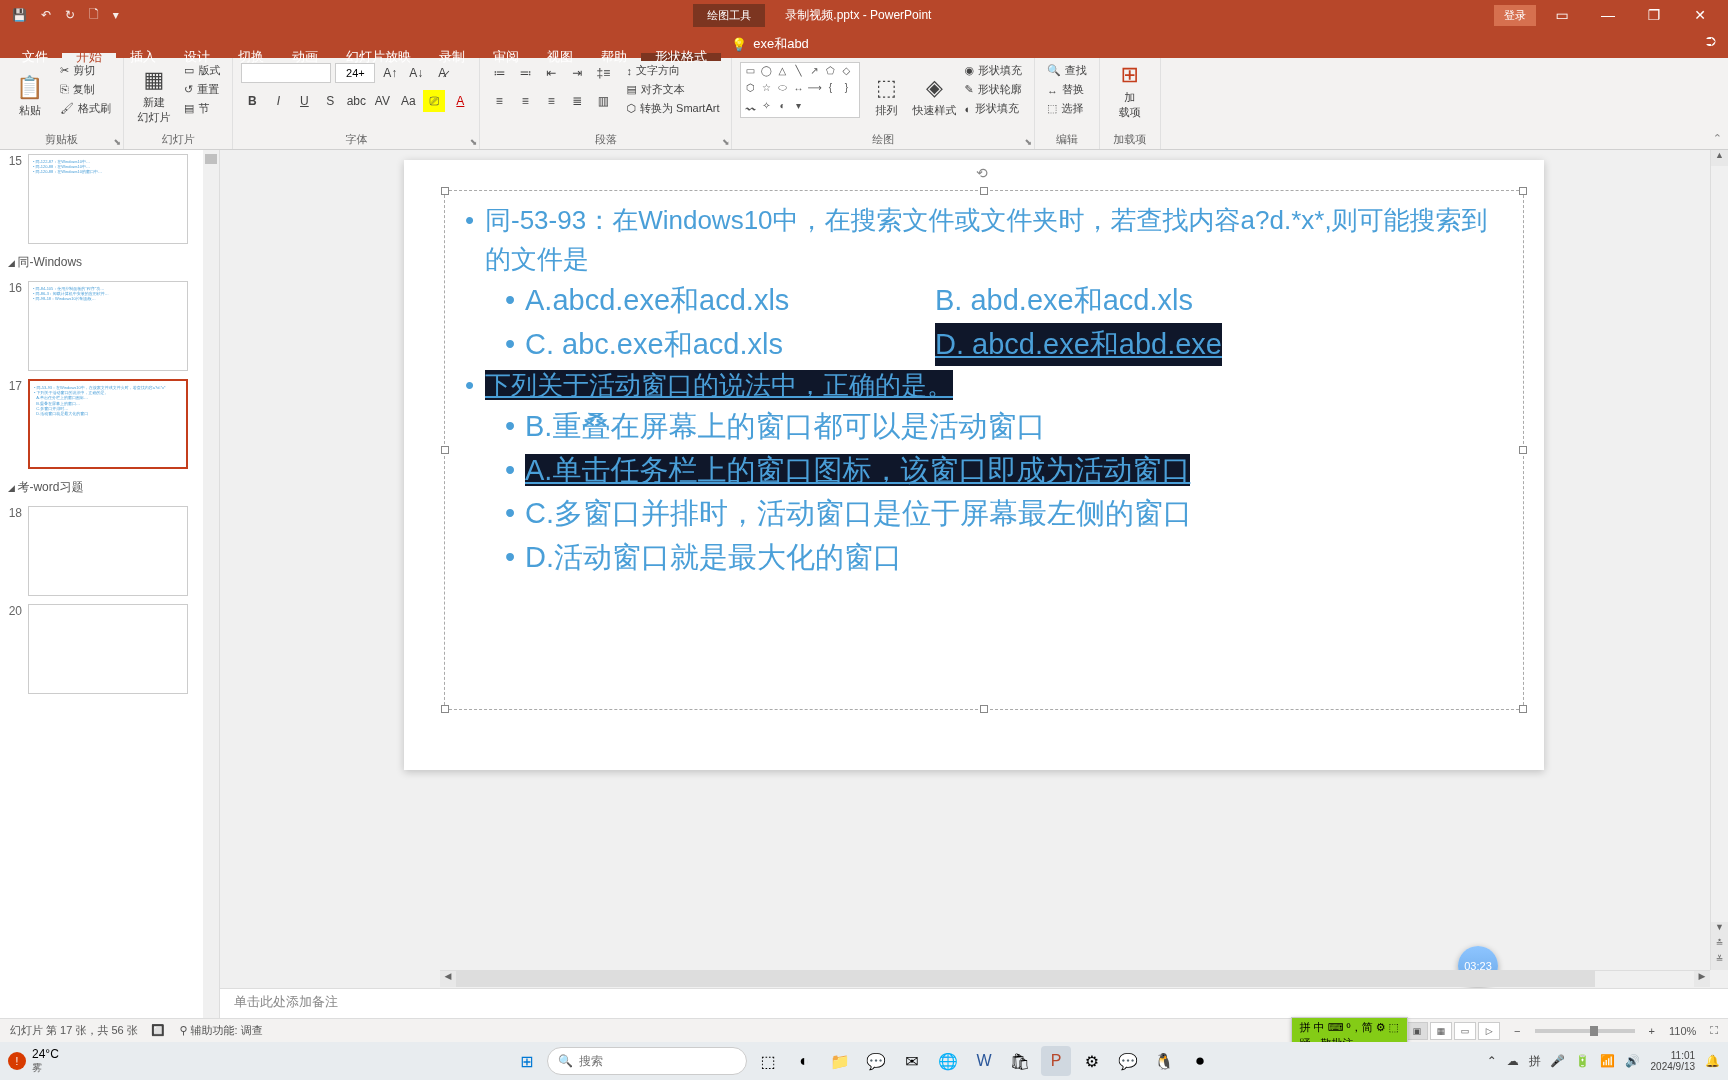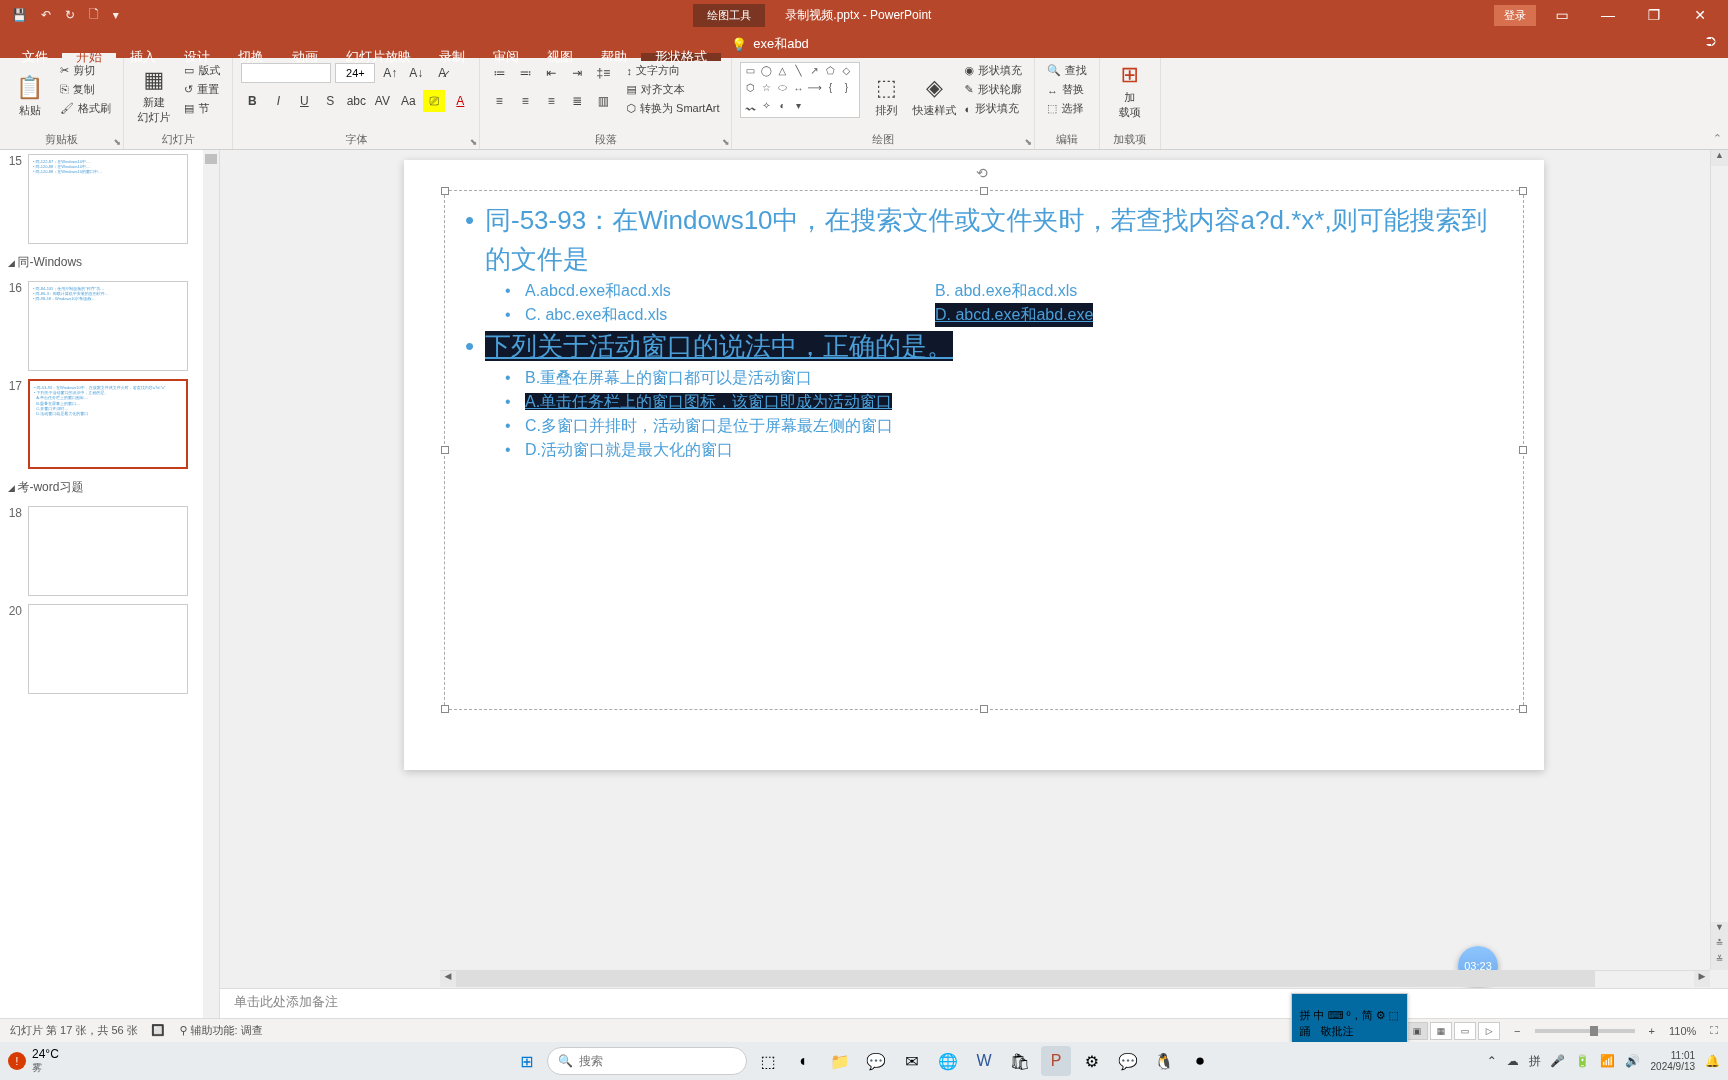--- a/index.html
+++ b/index.html
@@ -59,21 +59,21 @@
 .text-box .handle { position: absolute; width: 8px; height: 8px; background: #fff; border: 1px solid #888; }
 .handle.tl { left: -4px; top: -4px; } .handle.tr { right: -4px; top: -4px; }
 .handle.bl { left: -4px; bottom: -4px; } .handle.br { right: -4px; bottom: -4px; }
 .handle.tm { left: 50%; top: -4px; margin-left: -4px; } .handle.bm { left: 50%; bottom: -4px; margin-left: -4px; }
 .handle.ml { left: -4px; top: 50%; margin-top: -4px; } .handle.mr { right: -4px; top: 50%; margin-top: -4px; }
 .rotate-handle { position: absolute; left: 50%; top: -26px; margin-left: -8px; font-size: 14px; color: #888; }
 
 .slide-content { color: #4a9fd8; font-size: 26px; line-height: 1.5; }
 .bullet-l1 { padding-left: 20px; position: relative; }
 .bullet-l1::before { content: "•"; position: absolute; left: 0; color: #4a9fd8; }
-.bullet-l2 { padding-left: 60px; position: relative; font-size: 16px; }
+.bullet-l2 { padding-left: 60px; position: relative; font-size: 29px; }
 .bullet-l2::before { content: "•"; position: absolute; left: 40px; color: #4a9fd8; }
 .opt-row { display: flex; }
 .opt-row .left { flex: 0 0 410px; }
 .sel { background: #0f172a; text-decoration: underline; }
 
 .notes-area { height: 30px; background: #fff; border-top: 1px solid #ddd; padding: 4px 14px; font-size: 13px; color: #888; }
 .vscroll-outer { position: absolute; right: 0; top: 0; width: 18px; height: calc(100% - 48px); background: #f0f0f0; border-left: 1px solid #ddd; }
 .vscroll-arrow { height: 16px; text-align: center; font-size: 9px; color: #666; background: #e8e8e8; cursor: pointer; }
 .hscroll-outer { position: absolute; left: 220px; right: 18px; bottom: 31px; height: 17px; background: #f0f0f0; border-top: 1px solid #ddd; display: flex; }
 .hscroll-arrow { width: 16px; text-align: center; font-size: 9px; color: #666; background: #e8e8e8; cursor: pointer; }
@@ -84,21 +84,21 @@
 .clock-badge { position: absolute; right: 230px; bottom: 2px; width: 40px; height: 40px; border-radius: 50%; background: linear-gradient(#8ec5ff,#6aa8e8); color: #fff; font-size: 11px; display: flex; align-items: center; justify-content: center; box-shadow: 0 2px 6px rgba(0,0,0,0.3); }
 
 
 .status-bar { height: 24px; background: #f3f2f1; border-top: 1px solid #ddd; display: flex; align-items: center; font-size: 11px; color: #555; padding: 0 10px; gap: 14px; }
 .status-spacer { flex: 1; }
 .view-btns { display: flex; gap: 2px; }
 .view-btn { width: 22px; height: 18px; border: 1px solid #ccc; background: #fff; font-size: 9px; display: flex; align-items: center; justify-content: center; cursor: pointer; }
 .view-btn.active { background: #ddd; }
 .zoom-slider { width: 100px; height: 4px; background: #ccc; position: relative; }
 .zoom-thumb { position: absolute; left: 55%; top: -3px; width: 8px; height: 10px; background: #888; }
-.ime-bar { position: absolute; right: 320px; bottom: 26px; background: #0369a1; border: 1px solid #ccc; padding: 14px 8px; font-size: 11px; display: flex; gap: 6px; box-shadow: 0 1px 4px rgba(0,0,0,0.2); }
+.ime-bar { position: absolute; right: 320px; bottom: 26px; background: #84cc16; border: 1px solid #ccc; padding: 2px 8px; font-size: 11px; display: flex; gap: 6px; box-shadow: 0 1px 4px rgba(0,0,0,0.2); }
 
 
 .taskbar { height: 38px; background: #e8ecef; display: flex; align-items: center; padding: 0 8px; gap: 6px; font-size: 12px; position: relative; }
 .weather { display: flex; align-items: center; gap: 6px; }
 .weather-badge { width: 18px; height: 18px; background: #d83b01; border-radius: 50%; color: #fff; font-size: 10px; display: flex; align-items: center; justify-content: center; }
 .task-center { position: absolute; left: 50%; transform: translateX(-50%); display: flex; align-items: center; gap: 6px; }
 .start-btn { width: 28px; height: 28px; display: flex; align-items: center; justify-content: center; font-size: 16px; color: #0078d4; cursor: pointer; }
 .search-box { width: 200px; height: 28px; background: #fff; border-radius: 14px; display: flex; align-items: center; padding: 0 10px; gap: 6px; border: 1px solid #ccc; }
 .search-box input { border: none; outline: none; flex: 1; font-size: 12px; }
 .task-icon { width: 30px; height: 30px; display: flex; align-items: center; justify-content: center; font-size: 16px; cursor: pointer; border-radius: 4px; }

